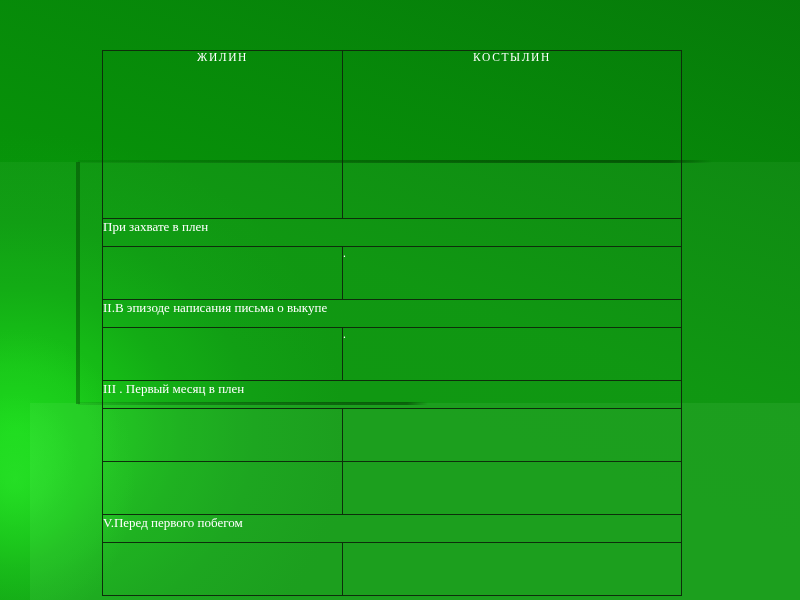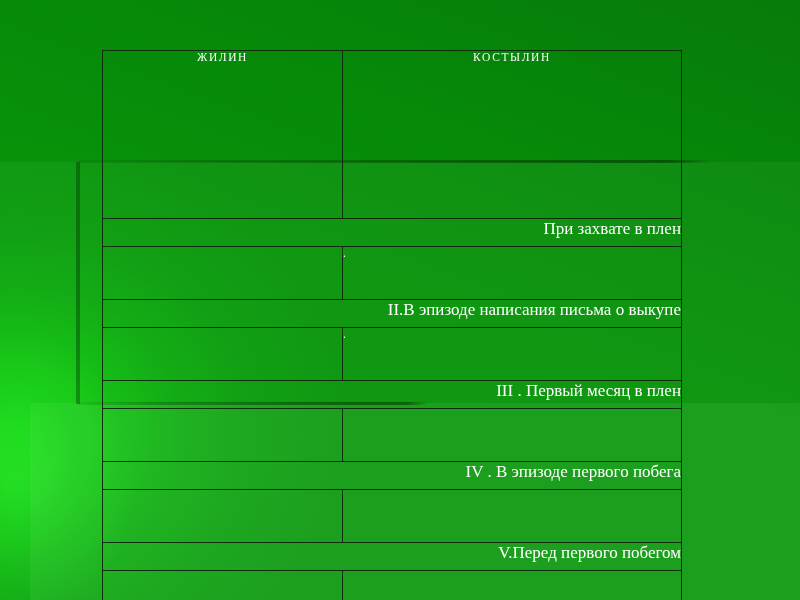--- a/index.html
+++ b/index.html
@@ -122,23 +122,23 @@
   td.hdr-cell {
     height: 167px;
     text-align: center;
     padding-top: 6px;
     font-size: 11.5px;
     letter-spacing: 1.6px;
     white-space: nowrap;
   }
   td.section {
     height: 27px;
-    text-align: right;
+    text-align: left;
     vertical-align: middle;
-    font-size: 17px;
+    font-size: 13px;
     white-space: nowrap;
   }
   td.data {
     height: 52px;
     font-size: 11.5px;
     padding: 6px 8px 0 8px;
   }
 </style>
 </head>
 <body>
@@ -189,23 +189,20 @@
 
         <tr>
           <td class="section" colspan="2">III . Первый месяц в плен</td>
         </tr>
 
         <tr>
           <td class="data"></td>
           <td class="data"></td>
         </tr>
 
-        <tr>
-          <td class="section" colspan="2">IV . В  эпизоде первого побега</td>
-        </tr>
 
         <tr>
           <td class="data"></td>
           <td class="data"></td>
         </tr>
 
         <tr>
           <td class="section" colspan="2">V.Перед первого побегом</td>
         </tr>
 

